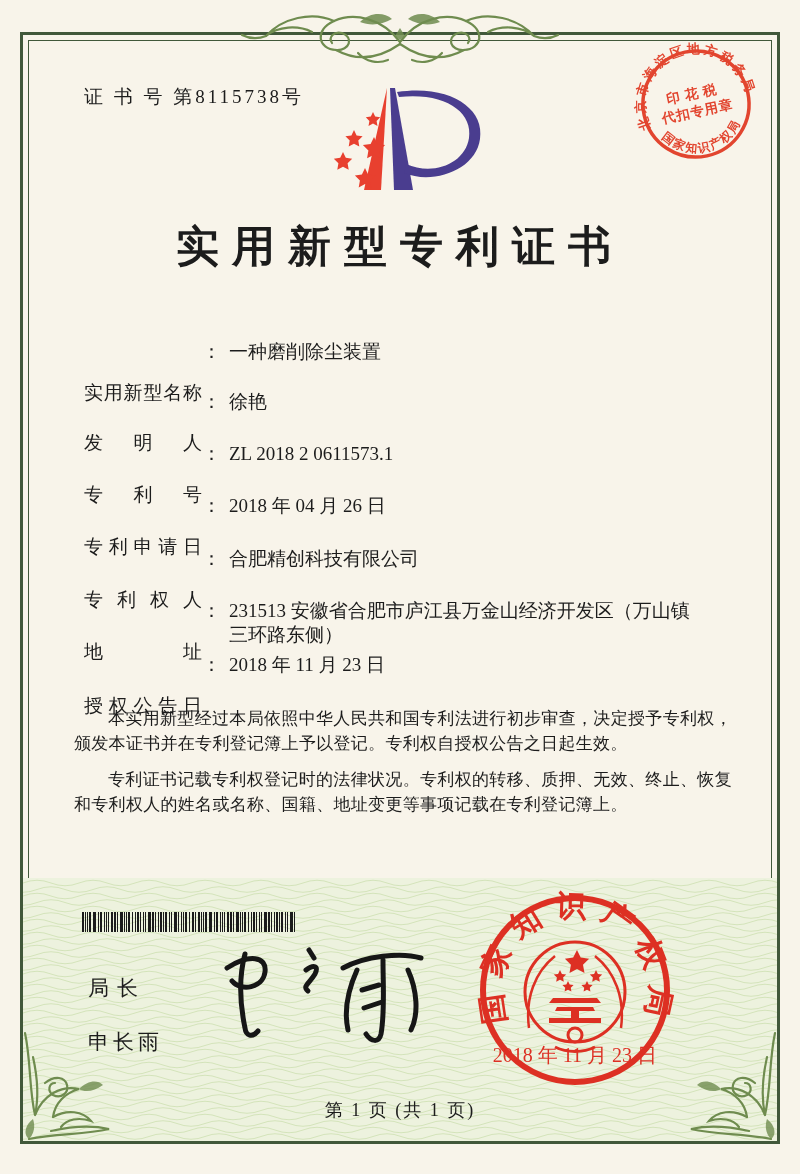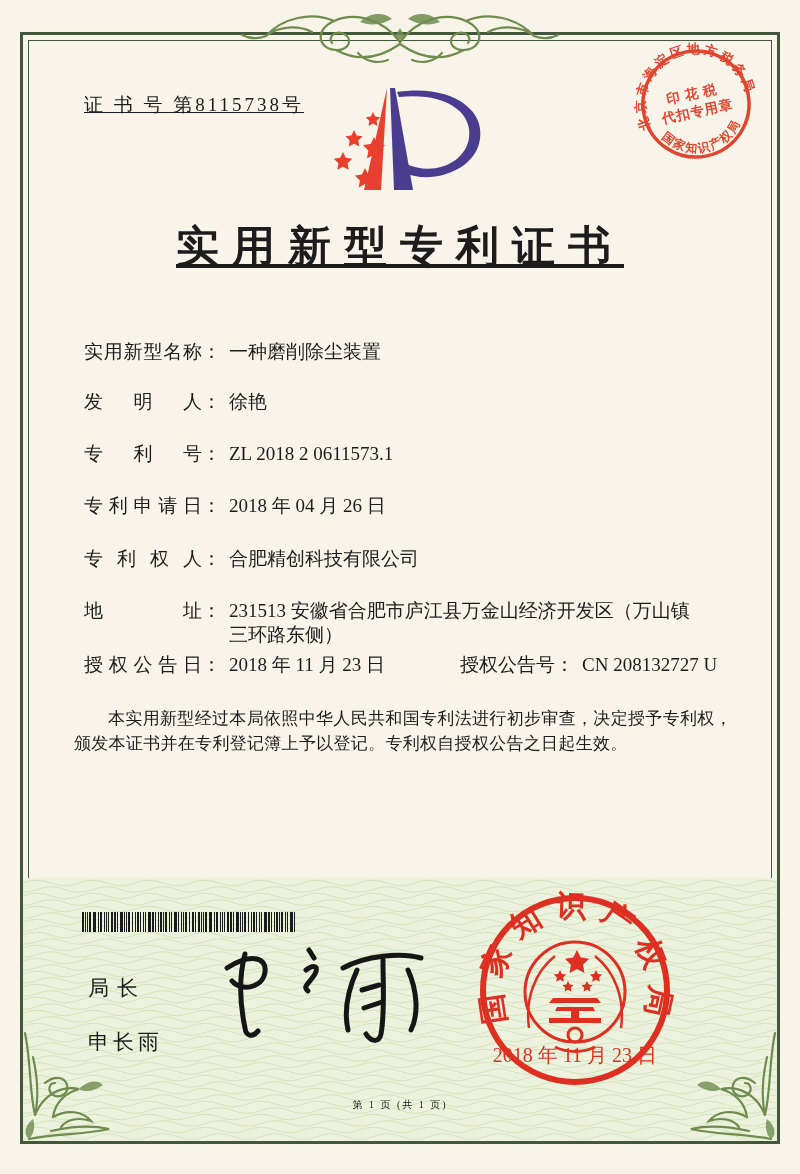--- a/index.html
+++ b/index.html
@@ -18,39 +18,39 @@
   body{
     width:800px;height:1174px;position:relative;overflow:hidden;
     background:var(--paper);
     font-family:"Liberation Serif","DejaVu Serif",serif;
     color:var(--ink);
   }
   .frame-outer{position:absolute;left:20px;top:32px;right:20px;bottom:30px;border:3px solid var(--border-green);}
   .frame-inner{position:absolute;left:28px;top:40px;right:28px;bottom:38px;border:1px solid var(--border-green);}
   .band{position:absolute;left:23px;right:23px;top:878px;bottom:33px;background:var(--band);overflow:hidden;}
   .band svg{position:absolute;left:0;top:0;}
-  .cert-no{position:absolute;left:84px;top:92px;font-size:19px;letter-spacing:3px;white-space:nowrap;text-decoration:underline;}
+  .cert-no{position:absolute;left:84px;top:84px;font-size:19px;letter-spacing:3px;white-space:nowrap;}
   .logo{position:absolute;left:321px;top:84px;}
-  .title{position:absolute;left:0;right:0;top:218px;text-align:center;font-size:43px;font-weight:bold;letter-spacing:13px;white-space:nowrap;text-decoration:underline;}
+  .title{position:absolute;left:0;right:0;top:218px;text-align:center;font-size:43px;font-weight:bold;letter-spacing:13px;white-space:nowrap;}
   .frow{position:absolute;left:84px;font-size:19px;line-height:24px;white-space:nowrap;}
-  .flabel{display:inline-block;width:118px;text-align:justify;text-align-last:justify;vertical-align:top;}
+  .flabel{display:inline-block;width:118px;text-align:justify;text-align-last:justify;vertical-align:top;margin-top:41px;}
   .fcolon{vertical-align:top;}
   .fvalue{margin-left:8px;vertical-align:top;}
   .frow.addr{white-space:normal;}
   .frow.addr .fvalue{display:inline-block;width:470px;}
   .grant2{position:absolute;left:376px;top:0;}
   .paras{position:absolute;left:63px;top:695px;width:680px;font-size:17px;line-height:25px;text-align:justify;letter-spacing:0.3px;}
   .paras p{margin:11px;text-indent:2em;}
   .sig-role{position:absolute;left:88px;top:974px;font-family:"Liberation Sans","DejaVu Sans",sans-serif;font-size:21px;font-weight:500;letter-spacing:8px;}
   .sig-name{position:absolute;left:88px;top:1012px;font-family:"Liberation Sans","DejaVu Sans",sans-serif;font-size:21px;font-weight:500;letter-spacing:4px;margin-top:16px;}
   .signature{position:absolute;left:205px;top:928px;}
   .barcode-wrap{position:absolute;left:82px;top:912px;}
   .seal{position:absolute;left:465px;top:880px;color:var(--seal-red);}
   .stamp{position:absolute;left:630px;top:38px;color:var(--stamp-red);}
-  .footer{position:absolute;left:0;right:0;top:1098px;text-align:center;font-size:10px;letter-spacing:2px;}
+  .footer{position:absolute;left:0;right:0;top:1098px;text-align:center;font-size:18px;letter-spacing:2px;}
   .orn-top{position:absolute;left:240px;top:6px;color:var(--ornament-green);}
   .orn-bl{position:absolute;left:21px;bottom:31px;color:var(--ornament-green);}
   .orn-br{position:absolute;right:21px;bottom:31px;color:var(--ornament-green);transform:scaleX(-1);}
   svg text{font-family:"Liberation Serif","DejaVu Serif",serif;}
 </style>
 </head>
 <body>
 
 <div class="frame-outer"></div>
 <div class="frame-inner"></div>
@@ -140,27 +140,25 @@
   <span class="flabel">专利申请日</span><span class="fcolon">：</span><span class="fvalue">2018 年 04 月 26 日</span>
 </div>
 <div class="frow" style="top:547px">
   <span class="flabel">专利权人</span><span class="fcolon">：</span><span class="fvalue">合肥精创科技有限公司</span>
 </div>
 <div class="frow addr" style="top:599px">
   <span class="flabel">地址</span><span class="fcolon">：</span><span class="fvalue">231513 安徽省合肥市庐江县万金山经济开发区（万山镇三环路东侧）</span>
 </div>
 <div class="frow" style="top:653px">
   <span class="flabel">授权公告日</span><span class="fcolon">：</span><span class="fvalue">2018 年 11 月 23 日</span>
-  <span class="grant2">
-    <span>授权公告号</span><span>：</span><span class="fvalue">CN 208132727 U</span>
-  </span>
 </div>
 
 <div class="paras">
   <p>本实用新型经过本局依照中华人民共和国专利法进行初步审查，决定授予专利权，颁发本证书并在专利登记簿上予以登记。专利权自授权公告之日起生效。</p>
+  <p>专利证书记载专利权登记时的法律状况。专利权的转移、质押、无效、终止、恢复和专利权人的姓名或名称、国籍、地址变更等事项记载在专利登记簿上。</p>
 </div>
 
 <div class="barcode-wrap">
   <svg id="barcode" width="218" height="20">
       <rect x="0" y="0" width="2" height="20" fill="#1b1b1b"></rect>
       <rect x="3" y="0" width="1" height="20" fill="#1b1b1b"></rect>
       <rect x="5" y="0" width="1" height="20" fill="#1b1b1b"></rect>
       <rect x="7" y="0" width="2" height="20" fill="#1b1b1b"></rect>
       <rect x="11" y="0" width="3" height="20" fill="#1b1b1b"></rect>
       <rect x="16" y="0" width="1" height="20" fill="#1b1b1b"></rect>

